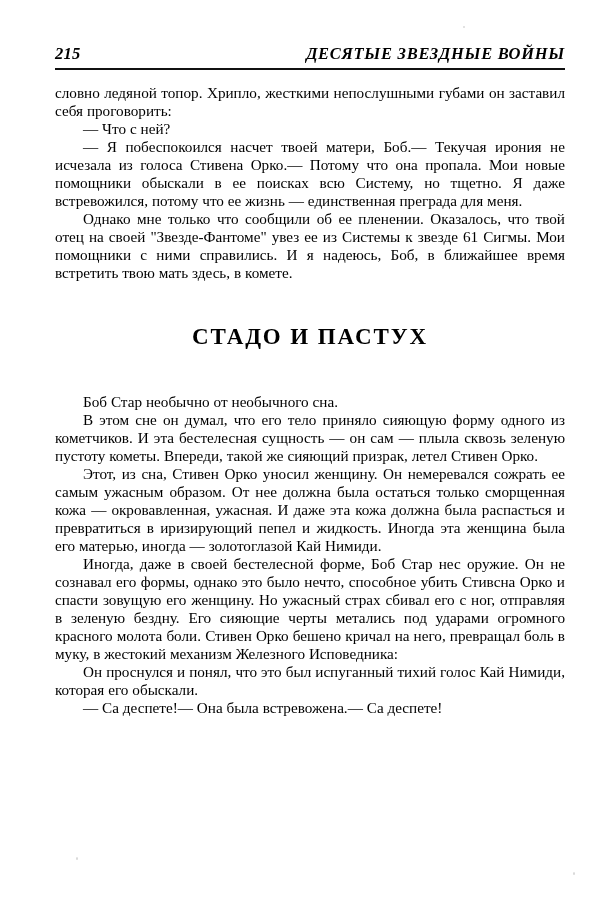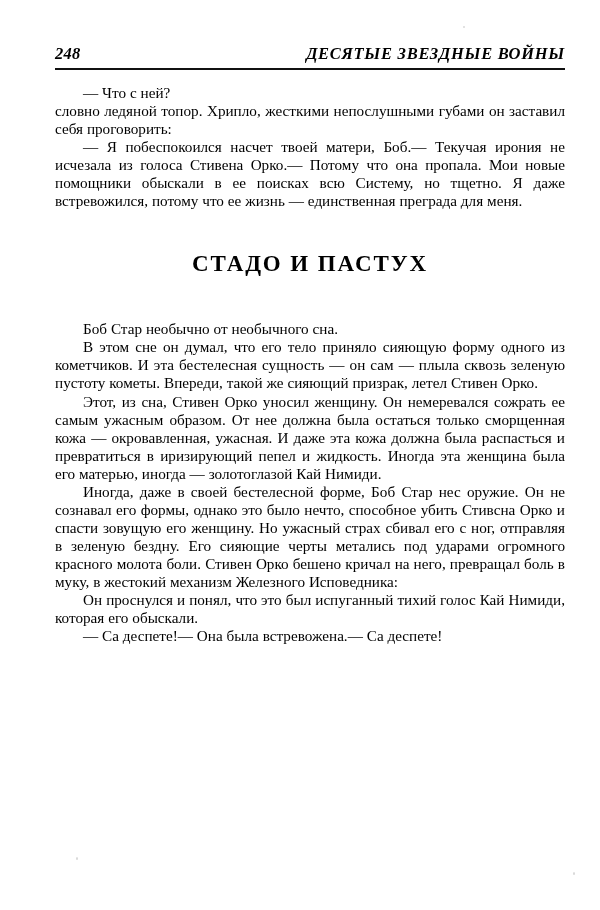--- a/index.html
+++ b/index.html
@@ -93,30 +93,31 @@
     border-radius: 50%;
     pointer-events: none;
   }
 </style>
 </head>
 <body>
 
 <div class="page">
 
   <div class="running-head">
-    <span class="folio">248</span>
+    <span class="folio">215</span>
     <span class="head-title">ДЕСЯТЫЕ ЗВЕЗДНЫЕ ВОЙНЫ</span>
   </div>
   <div class="head-rule"></div>
 
   <div class="column">
 
+    <p class="para noindent">словно ледяной топор. Хрипло, жесткими непослушными губами он заставил себя проговорить:</p>
     <p class="para">— Что с ней?</p>
-    <p class="para noindent">словно ледяной топор. Хрипло, жесткими непослушными губами он заставил себя проговорить:</p>
     <p class="para">— Я побеспокоился насчет твоей матери, Боб.—  Текучая ирония не исчезала из голоса Стивена Орко.—  Потому что она пропала. Мои новые помощники обыскали в ее поисках всю Систему, но тщетно. Я даже встревожился, потому что ее жизнь  —  единственная преграда для меня.</p>
+    <p class="para">Однако мне только что сообщили об ее пленении. Оказалось, что твой отец на своей "Звезде-Фантоме" увез ее из Системы к звезде 61 Сигмы. Мои помощники с ними справились. И я надеюсь, Боб, в ближайшее время встретить твою мать здесь, в комете.</p>
 
     <div class="gap-before-heading"></div>
     <h2 class="chapter-heading">СТАДО И ПАСТУХ</h2>
     <div class="gap-after-heading"></div>
 
     <p class="para">Боб Стар необычно от необычного сна.</p>
     <p class="para">В этом сне он думал, что его тело приняло сияющую форму одного из кометчиков. И эта бестелесная сущность  —  он сам  —  плыла сквозь зеленую пустоту кометы. Впереди, такой же сияющий призрак, летел Стивен Орко.</p>
     <p class="para">Этот, из сна, Стивен Орко уносил женщину. Он немеревался сожрать ее самым ужасным образом. От нее должна была остаться только сморщенная кожа  —  окровавленная, ужасная. И даже эта кожа должна была распасться и превратиться в иризирующий пепел и жидкость. Иногда эта женщина была его матерью, иногда  —  золотоглазой Кай Нимиди.</p>
     <p class="para">Иногда, даже в своей бестелесной форме, Боб Стар нес оружие. Он не сознавал его формы, однако это было нечто, способное убить Стивсна Орко и спасти зовущую его женщину. Но ужасный страх сбивал его с ног, отправляя в зеленую бездну. Его сияющие черты метались под ударами огромного красного молота боли. Стивен Орко бешено кричал на него, превращал боль в муку, в жестокий механизм Железного Исповедника:</p>
     <p class="para">Он проснулся и понял, что это был испуганный тихий голос Кай Нимиди, которая его обыскали.</p>

